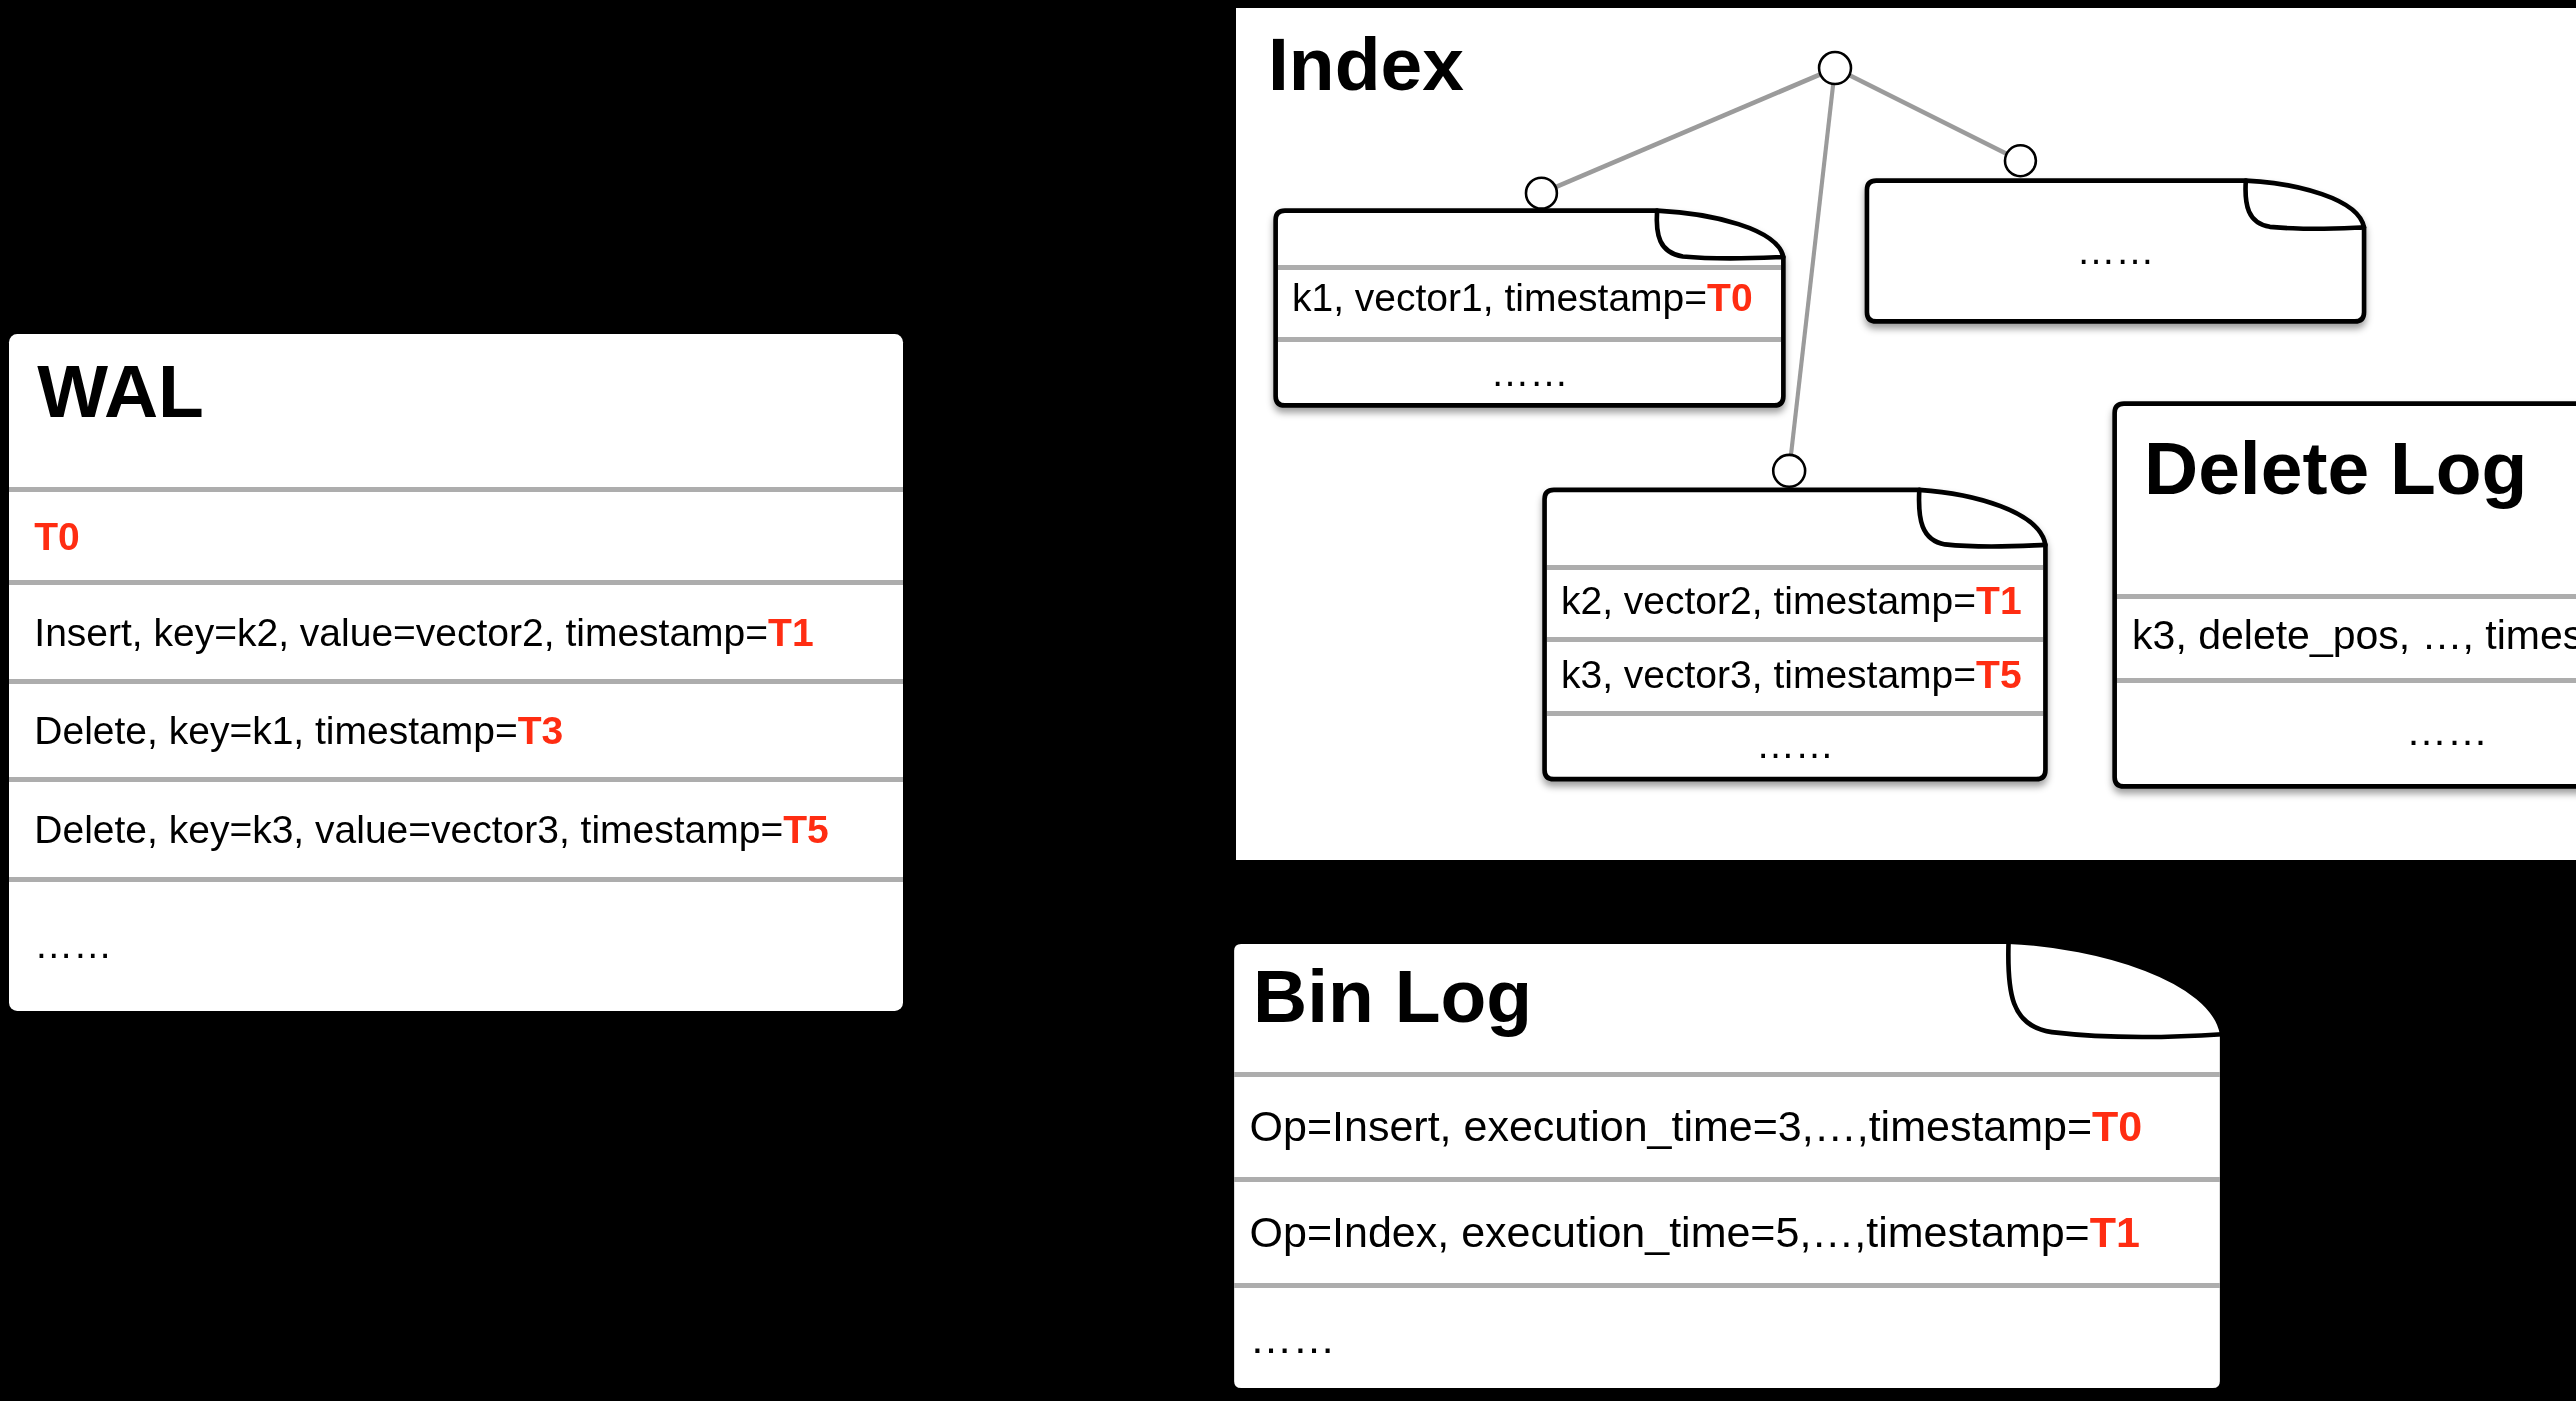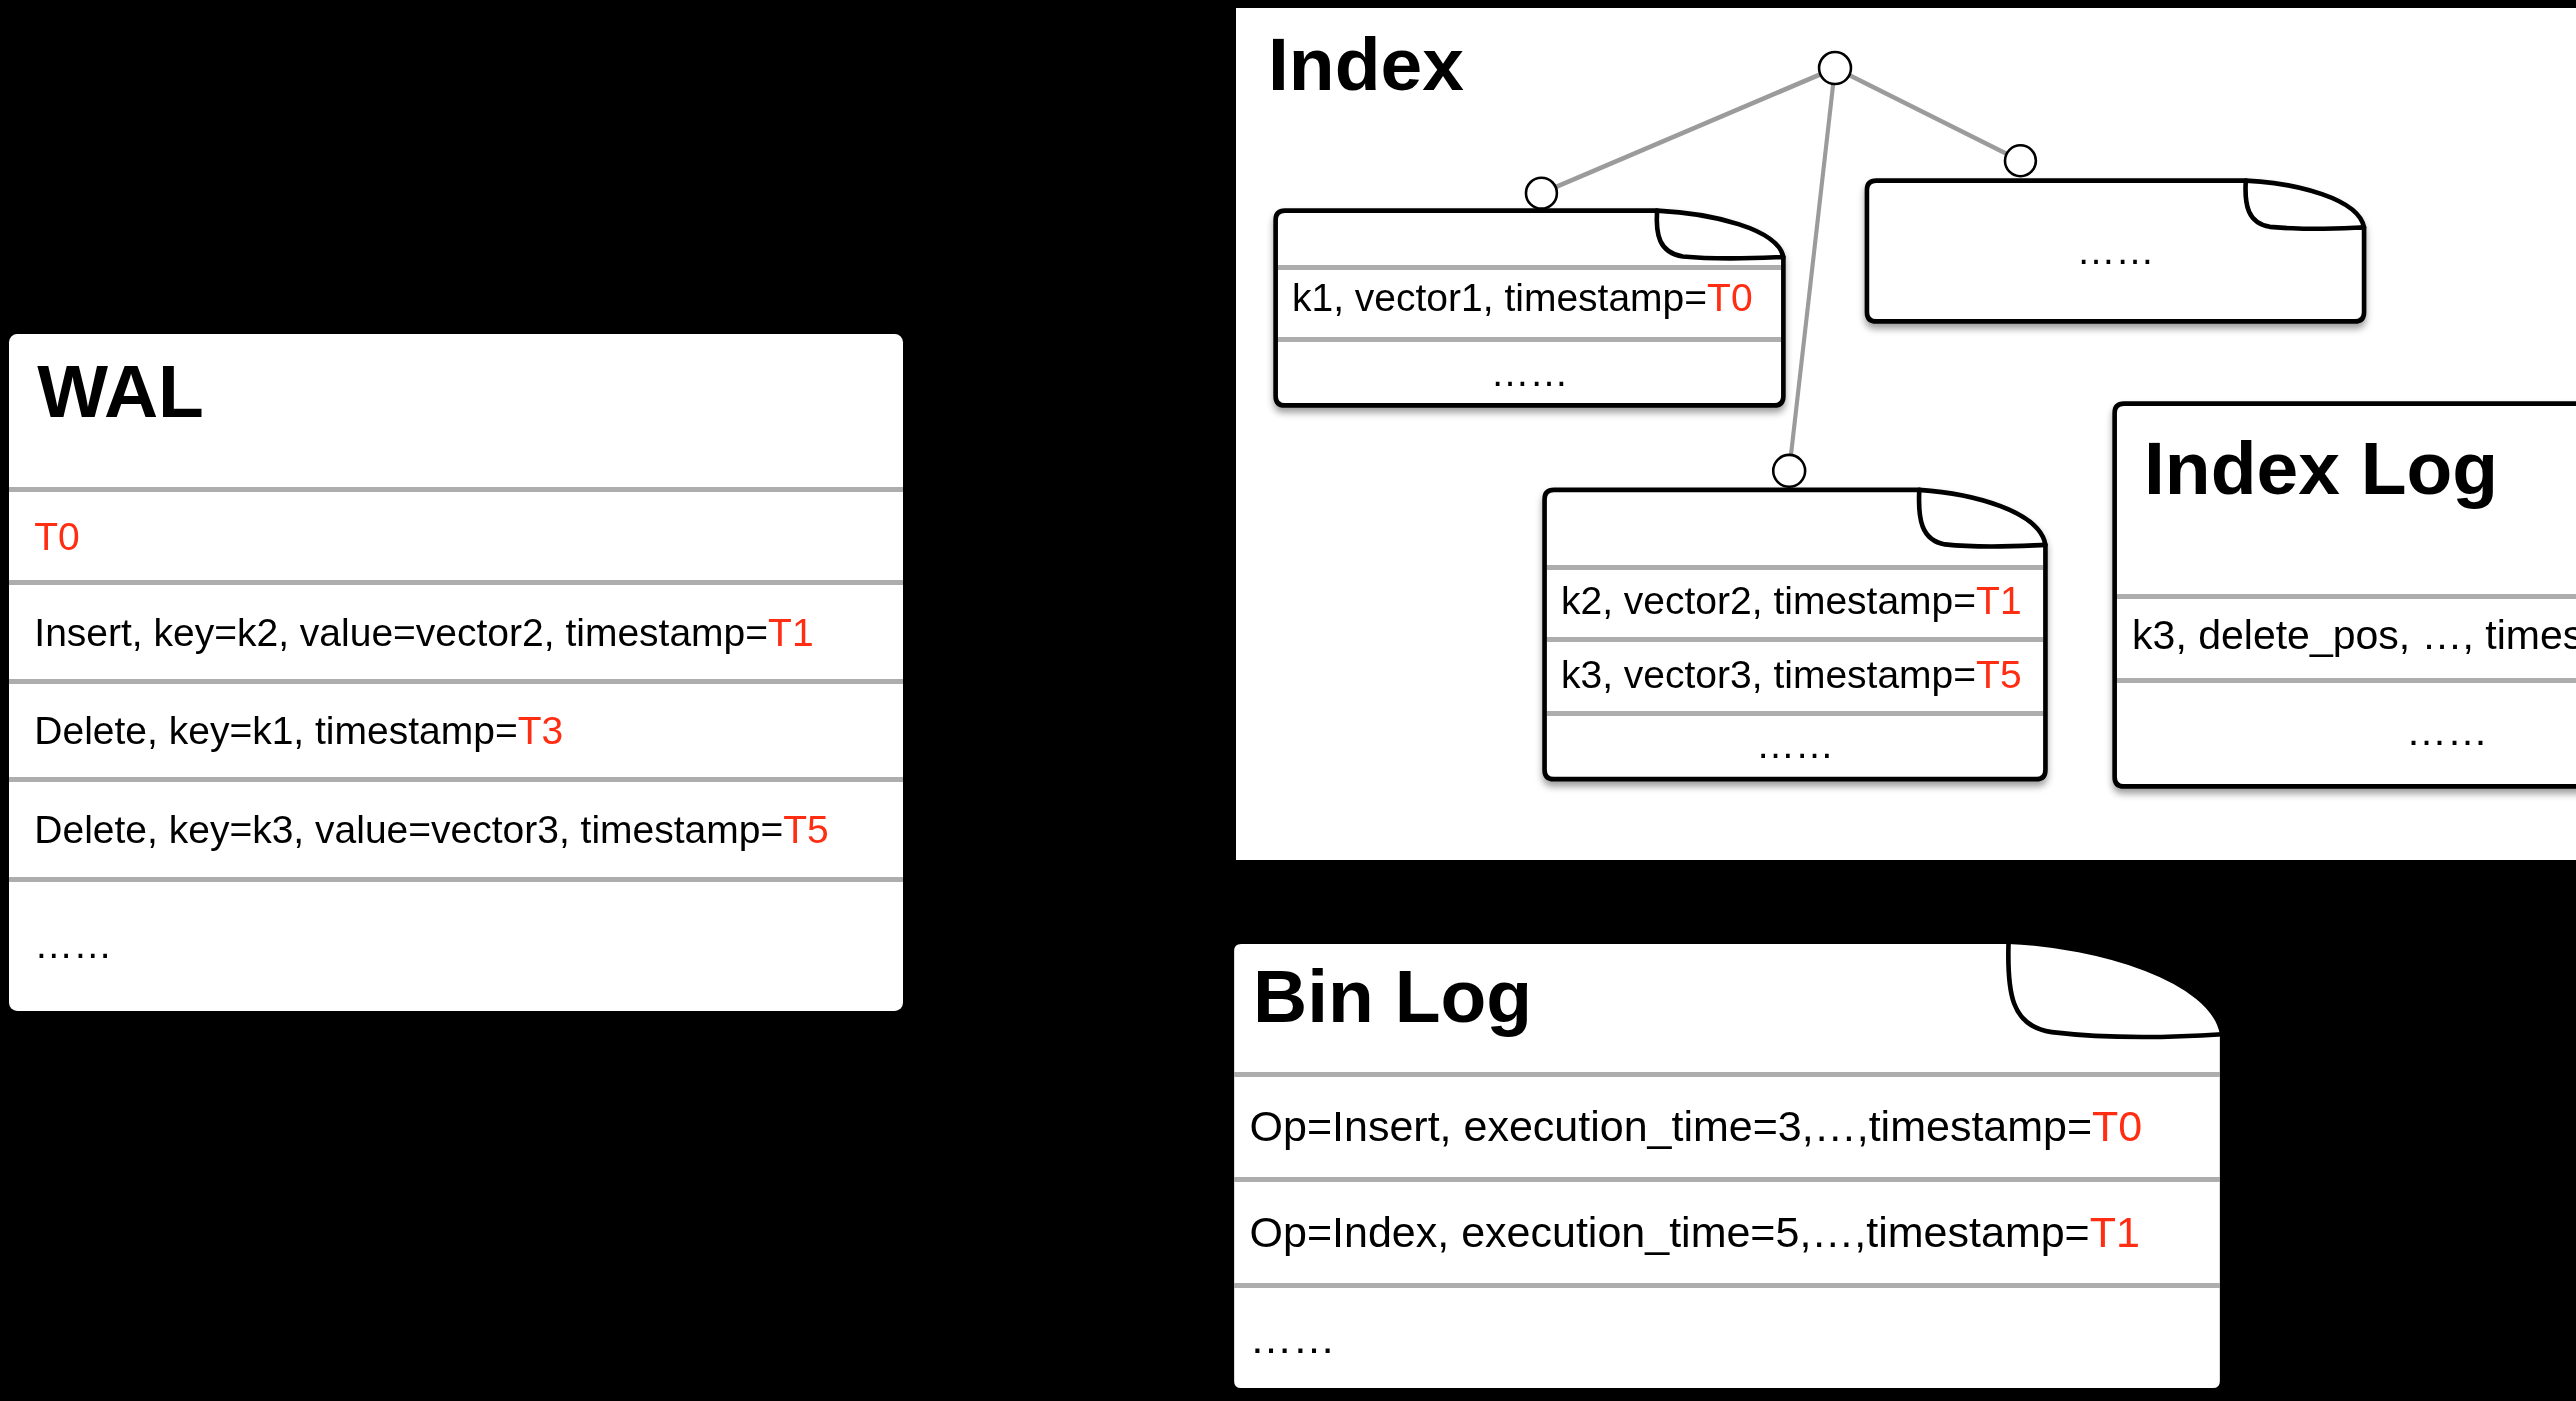--- a/index.html
+++ b/index.html
@@ -32,21 +32,21 @@
   .row {
     position: absolute;
     left: 0; right: 0;
     display: flex;
     align-items: center;
     font-size: 39px;
     color: #000;
     white-space: nowrap;
     line-height: 1;
   }
-  .row .hl { color: #ff2d12; font-weight: 400; }
+  .row .hl { color: #ff2d12; font-weight: 700; }
   .row.centered { justify-content: center; }
   
   .wal {
     position: absolute;
     left: 9.3px; top: 334px;
     width: 894px; height: 677px;
     background: #fff;
     border-radius: 8.2px;
   }
   .wal .row { padding-left: 25px; }
@@ -188,21 +188,21 @@
       <div class="row centered" style="top:0;height:146px">
         <span>……</span>
       </div>
     </div>
 
     <div class="doc doc-delete shadowed">
       <svg class="page" viewBox="0 0 1300 753">
         <path d="M 5 23 Q 5 5 23 5 L 1020 5 C 1138 14 1283 74 1295 175 L 1295 730 Q 1295 748 1277 748 L 23 748 Q 5 748 5 730 Z" fill="#fff" stroke="#000" stroke-width="9" stroke-linejoin="round"></path>
         <path d="M 1020 5 C 1017 96 1024 161 1076 172 C 1160 186 1245 180 1295 175" fill="none" stroke="#000" stroke-width="9" stroke-linecap="round"></path>
       </svg>
-      <div class="doc-title">Index Log</div>
+      <div class="doc-title">Delete Log</div>
       <div class="divider" style="top:193px"></div>
       <div class="row" style="top:198px;height:74px">
         <span>k3, delete_pos, …, timestamp=</span>
       </div>
       <div class="divider" style="top:277px"></div>
       <div class="row centered" style="top:282px;height:98px">
         <span>……</span>
       </div>
     </div>
   </section>

